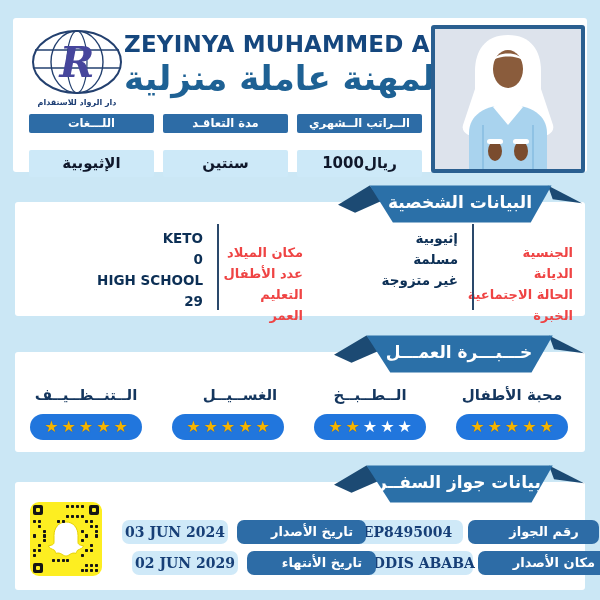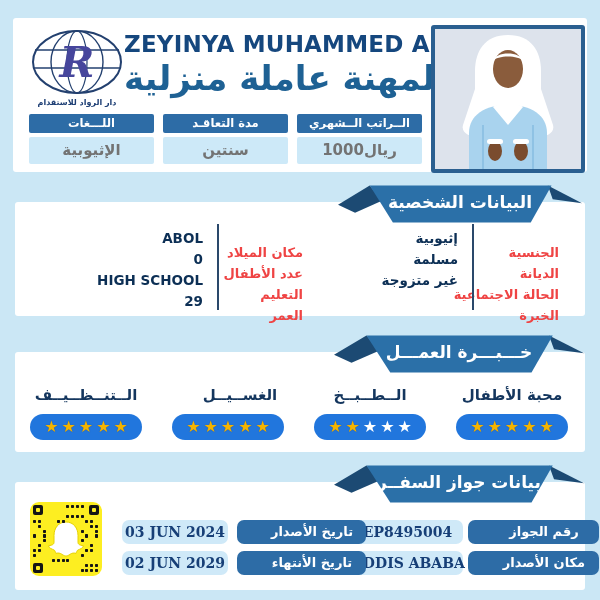--- a/index.html
+++ b/index.html
@@ -9,42 +9,42 @@
 
   
   #top-card{left:13px;top:18px;width:574px;height:154px;}
   #logo{position:absolute;left:14px;top:10px;width:100px;height:86px;}
   #logo-caption{position:absolute;left:0;top:70px;width:100px;text-align:center;font-size:8px;font-weight:bold;color:#1d3e74;direction:rtl;}
   #name{position:absolute;left:111px;top:13px;width:330px;font-size:23px;font-weight:bold;color:#15477e;letter-spacing:.2px;white-space:nowrap;}
   #profession{position:absolute;left:111px;top:40px;width:330px;font-size:34px;font-weight:bold;color:#1e6194;direction:rtl;text-align:left;white-space:nowrap;}
   #photo{position:absolute;left:418px;top:7px;width:146px;height:140px;border:4px solid #2a5f90;border-radius:3px;background:#dde3ec;overflow:hidden;}
   .ibox{position:absolute;top:96px;width:125px;}
   .ibox .ih{height:19px;background:#2d6ca6;color:#fff;font-size:11.5px;font-weight:bold;line-height:19px;text-align:center;border-radius:2px;direction:rtl;}
-  .ibox .iv{margin-top:4px;height:27px;background:#cde9f8;line-height:27px;text-align:center;font-size:15px;font-weight:bold;color:#737373;border-radius:2px;direction:rtl;}
+  .ibox .iv{margin-top:17px;height:27px;background:#cde9f8;line-height:27px;text-align:center;font-size:15px;font-weight:bold;color:#0f172a;border-radius:2px;direction:rtl;}
   #ibox-lang{left:16px;} #ibox-contract{left:150px;} #ibox-salary{left:284px;}
   #ibox-salary .iv{direction:ltr;}
 
   
   .ribbon{position:absolute;width:250px;height:40px;}
   .rb-layer{position:absolute;inset:0;}
   .rb-wing-l{background:#1c4a73;clip-path:polygon(0% 52%,13% 4%,18% 42%,7% 72%);}
   .rb-wing-r{background:#1c4a73;clip-path:polygon(86% 4%,100% 48%,88% 38%);}
   .rb-body{background:#2b70a8;clip-path:polygon(13% 4%,87.5% 4%,79% 96%,22.5% 96%);}
   .rb-text{position:absolute;inset:0;text-align:center;line-height:37px;color:#ffffff;font-size:17px;font-weight:bold;direction:rtl;}
   #ribbon-personal{left:338px;top:184px;width:244px;}
   #ribbon-skills{left:334px;top:334px;}
   #ribbon-passport{left:334px;top:464px;}
 
   
   #panel-personal{left:15px;top:202px;width:570px;height:114px;}
   .p-col{position:absolute;top:26px;direction:rtl;text-align:right;}
   .p-col div{height:21px;line-height:21px;white-space:nowrap;}
   .p-labels{font-size:13px;font-weight:700;color:#ef4444;margin-top:14px;}
   .p-values{font-size:13.5px;font-weight:800;color:#0c2f55;}
-  #p-labels-r{right:26px;width:130px;text-align:right;}
+  #p-labels-r{right:12px;width:130px;text-align:right;}
   #p-values-r{right:127px;width:160px;}
   #p-labels-l{right:282px;width:120px;}
   #p-values-l{right:382px;width:160px;direction:ltr;text-align:right;}
   .p-divider{position:absolute;top:22px;height:86px;width:2px;background:#2a486b;}
   #p-div-r{left:457px;} #p-div-l{left:202px;}
 
   
   #panel-skills{left:15px;top:352px;width:570px;height:100px;}
   .sk-label{position:absolute;top:34px;width:120px;text-align:center;font-size:15px;font-weight:bold;color:#14365e;direction:rtl;white-space:nowrap;}
   .star-pill{position:absolute;top:62px;width:112px;height:26px;border-radius:13px;background:#2176dd;display:flex;align-items:center;justify-content:center;gap:3px;}
@@ -52,21 +52,21 @@
   .star.full{color:#f4b400;text-shadow:0 0 1px rgba(90,50,0,.55);}
   .star.empty{color:#ffffff;}
   #sk-label-0{left:437px;} #sk-label-1{left:295px;} #sk-label-2{left:165px;} #sk-label-3{left:11px;}
   #sk-pill-0{left:441px;}  #sk-pill-1{left:299px;}  #sk-pill-2{left:157px;}  #sk-pill-3{left:15px;}
 
   
   #panel-passport{left:15px;top:482px;width:570px;height:108px;}
   .pp-pill{position:absolute;height:24px;line-height:24px;text-align:center;border-radius:7px;white-space:nowrap;}
   .pp-dark{background:#2d6ca6;color:#ffffff;font-size:13px;font-weight:bold;direction:rtl;padding-left:21px;}
   .pp-light{background:#cfe9f8;color:#173f77;font-family:"DejaVu Serif","Liberation Serif",serif;font-size:14px;font-weight:600;}
-  .pp-row1{top:38px;} .pp-row2{top:69px;}
+  .pp-row1{top:38px;} .pp-row2{top:69px;margin-left:10px;}
   .pp-c1{left:453px;width:110px;} .pp-c2{left:337px;width:111px;} .pp-c3{left:222px;width:108px;} .pp-c4{left:107px;width:106px;}
 
   
   #qr{position:absolute;left:15px;top:20px;width:72px;height:74px;background:#fdee21;border-radius:9px;overflow:hidden;}
   .qr-dot{position:absolute;width:3.2px;height:3.2px;background:#151515;border-radius:0.8px;}
   .qr-corner{position:absolute;width:10px;height:10px;background:#151515;border-radius:2px;}
   .qr-corner::after{content:"";position:absolute;left:3px;top:3px;width:4px;height:4px;background:#fdee21;border-radius:1px;}
   #qr-ghost{position:absolute;left:16px;top:15px;}
 </style>
 </head>
@@ -140,21 +140,21 @@
       <div>غير متزوجة</div>
     </div>
     <div id="p-labels-l" class="p-col p-labels">
       <div>مكان الميلاد</div>
       <div>عدد الأطفال</div>
       <div>التعليم</div>
       <div>العمر</div>
     </div>
     <div id="p-div-l" class="p-divider"></div>
     <div id="p-values-l" class="p-col p-values">
-      <div>ABOL</div>
+      <div>KETO</div>
       <div>0</div>
       <div>HIGH SCHOOL</div>
       <div>29</div>
     </div>
   </div>
   <div id="ribbon-personal" class="ribbon">
     <div class="rb-layer rb-wing-l"></div>
     <div class="rb-layer rb-wing-r"></div>
     <div class="rb-layer rb-body"></div>
     <div class="rb-text">البيانات الشخصية</div>

